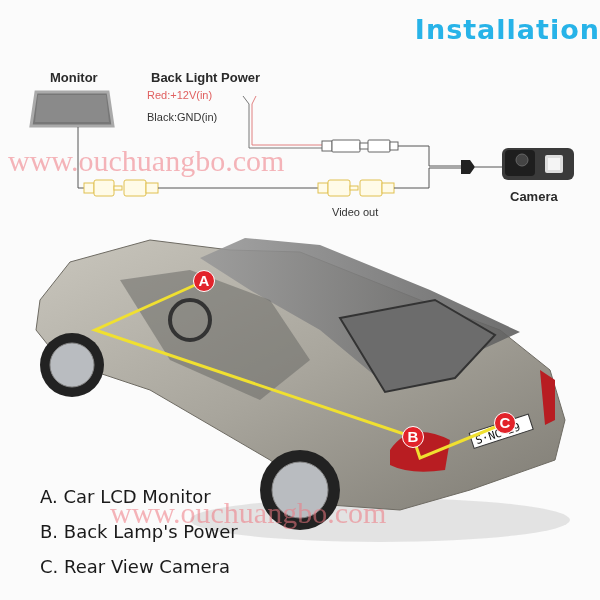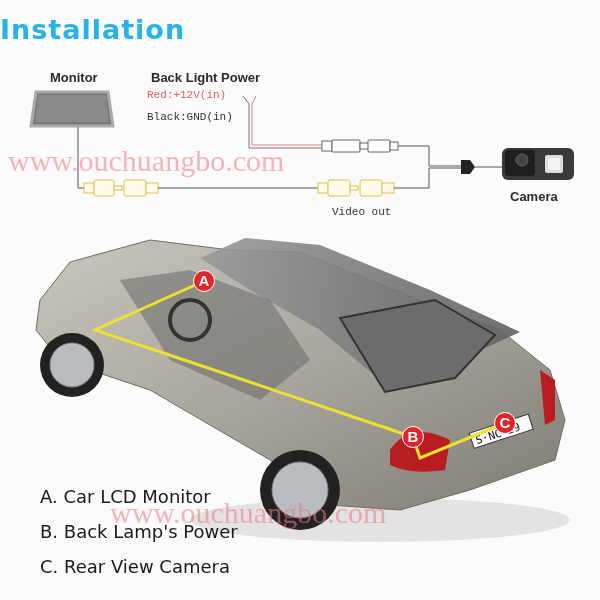--- a/index.html
+++ b/index.html
@@ -1,29 +1,29 @@
 <!DOCTYPE html>
 <html><head>
   <meta charset="utf-8">
   <style>
     * { box-sizing: border-box; margin: 0; padding: 0; }
     html, body { width: 600px; height: 600px; background: #fbfbfb; overflow: hidden; }
     body { position: relative; font-family: "DejaVu Sans", sans-serif; }
 
     .title {
-      position: absolute; left: 0; top: 14px; width: 600px; text-align: left;
+      position: absolute; left: 0; top: 14px; width: 600px; text-align: right;
       font-family: "DejaVu Sans", sans-serif; font-weight: bold; font-size: 27px;
       letter-spacing: 1px; color: #27b3e8;
     }
     .label-bold {
       position: absolute; font-family: "Liberation Sans", sans-serif;
       font-weight: bold; font-size: 13px; color: #2a2a2a;
     }
     .label-small {
-      position: absolute; font-family: Liberation Mono, monospace;
+      position: absolute; font-family: Liberation Sans, sans-serif;
       font-size: 11px; color: #333;
     }
     .watermark {
       position: absolute; font-family: "Liberation Serif", serif;
       font-size: 30px; color: rgba(238, 120, 130, 0.55); letter-spacing: 0px;
       white-space: nowrap; pointer-events: none;
     }
     .diagram-svg { position: absolute; left: 0; top: 0; }
 
     .legend {

